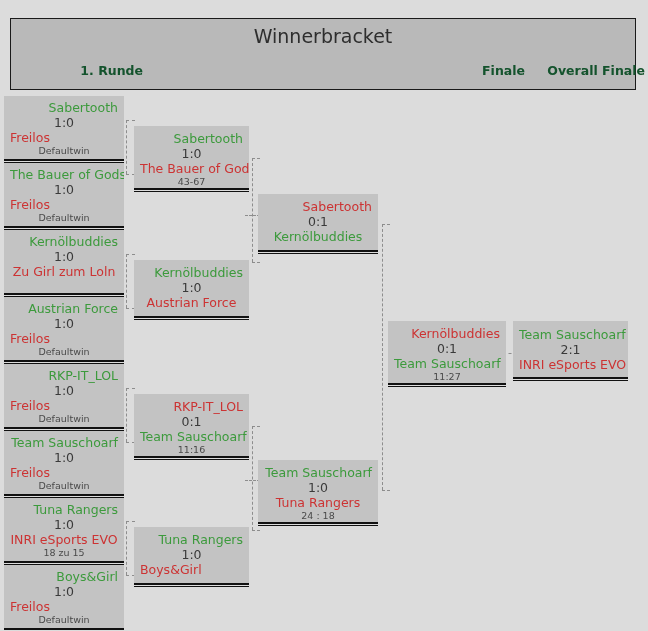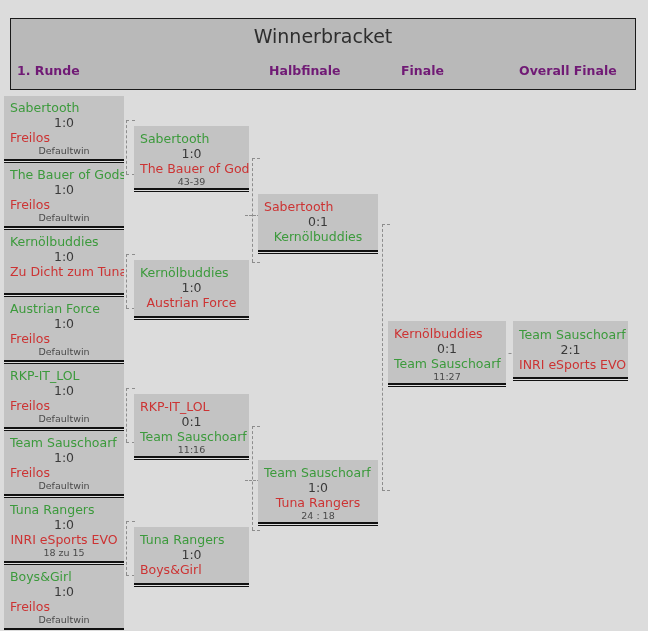--- a/index.html
+++ b/index.html
@@ -15,22 +15,22 @@
   
   .header{
     position:absolute;left:10px;top:10px;width:626px;height:72px;
     background:#b9b9b9;border:1px solid #1a1a1a;box-sizing:border-box;
   }
   .header-title{
     position:absolute;left:0;top:6px;width:100%;text-align:center;
     font-size:19px;color:#2e2e2e;font-family:"DejaVu Sans", sans-serif;
   }
   .round-label{
-    position:absolute;top:44px;text-align:left;
-    font-size:12.5px;font-weight:bold;color:#701a75;
+    position:absolute;top:44px;text-align:right;
+    font-size:12.5px;font-weight:bold;color:#14532d;
     font-family:"DejaVu Sans", sans-serif;
   }
   .rl0{left:6px;width:126px;}
   .rl1{left:136px;width:126px;}
   .rl2{left:258px;width:132px;}
   .rl3{left:390px;width:124px;}
   .rl4{left:508px;width:126px;}
 
   
   .match{
@@ -43,21 +43,21 @@
   .match .dbl{
     position:absolute;left:0;right:0;bottom:-4px;height:1px;background:#111;
   }
   .team{
     font-size:12.5px;line-height:15px;
     white-space:nowrap;overflow:hidden;
     padding:0 6px;
   }
   .team.win{color:#3c9a3c;}
   .team.lose{color:#cc3333;}
-  .t-left{text-align:left;}
+  .t-left{text-align:right;}
   .t-right{text-align:left;}
   .t-center{text-align:center;}
   .score{
     font-size:12.5px;line-height:15px;color:#3a3a3a;text-align:center;
   }
   .note{
     font-size:9.5px;line-height:12px;color:#4a4a4a;text-align:center;
     font-family:"DejaVu Sans", sans-serif;
   }
 
@@ -78,21 +78,20 @@
   .h{border-top:1px dashed #8d8d8d;}
 </style>
 </head>
 <body>
 
 <div id="stage">
 
   <div class="header">
     <div class="header-title">Winnerbracket</div>
     <div class="round-label rl0">1. Runde</div>
-    <div class="round-label rl2">Halbfinale</div>
     <div class="round-label rl4">Overall Finale</div>
     <div class="round-label rl3">Finale</div>
   </div>
 
   <div class="conn v" style="left:126px;top:112px;height:54px;"></div>
   <div class="conn h" style="left:126px;top:112px;width:9px;"></div>
   <div class="conn h" style="left:126px;top:166px;width:9px;"></div>
 
   <div class="conn v" style="left:126px;top:246px;height:54px;"></div>
   <div class="conn h" style="left:126px;top:246px;width:9px;"></div>
@@ -134,21 +133,21 @@
     <div class="team win t-left">The Bauer of Gods</div>
     <div class="score">1:0</div>
     <div class="team lose t-right">Freilos</div>
     <div class="note">Defaultwin</div>
     <div class="dbl"></div>
   </div>
 
   <div class="match r1" style="top:222px;">
     <div class="team win t-left">Kernölbuddies</div>
     <div class="score">1:0</div>
-    <div class="team lose t-center">Zu Dicht zum Tuna</div>
+    <div class="team lose t-center">Zu Girl zum Loln</div>
     <div class="note"></div>
     <div class="dbl"></div>
   </div>
 
   <div class="match r1" style="top:289px;">
     <div class="team win t-left">Austrian Force</div>
     <div class="score">1:0</div>
     <div class="team lose t-right">Freilos</div>
     <div class="note">Defaultwin</div>
     <div class="dbl"></div>
@@ -183,21 +182,21 @@
     <div class="score">1:0</div>
     <div class="team lose t-right">Freilos</div>
     <div class="note">Defaultwin</div>
     <div class="dbl"></div>
   </div>
 
   <div class="match r2" style="top:118px;height:64px;">
     <div class="team win t-left">Sabertooth</div>
     <div class="score">1:0</div>
     <div class="team lose t-center">The Bauer of Gods</div>
-    <div class="note">43-39</div>
+    <div class="note">43-67</div>
     <div class="dbl"></div>
   </div>
 
   <div class="match r2" style="top:252px;height:58px;">
     <div class="team win t-left">Kernölbuddies</div>
     <div class="score">1:0</div>
     <div class="team lose t-center">Austrian Force</div>
     <div class="note"></div>
     <div class="dbl"></div>
   </div>

